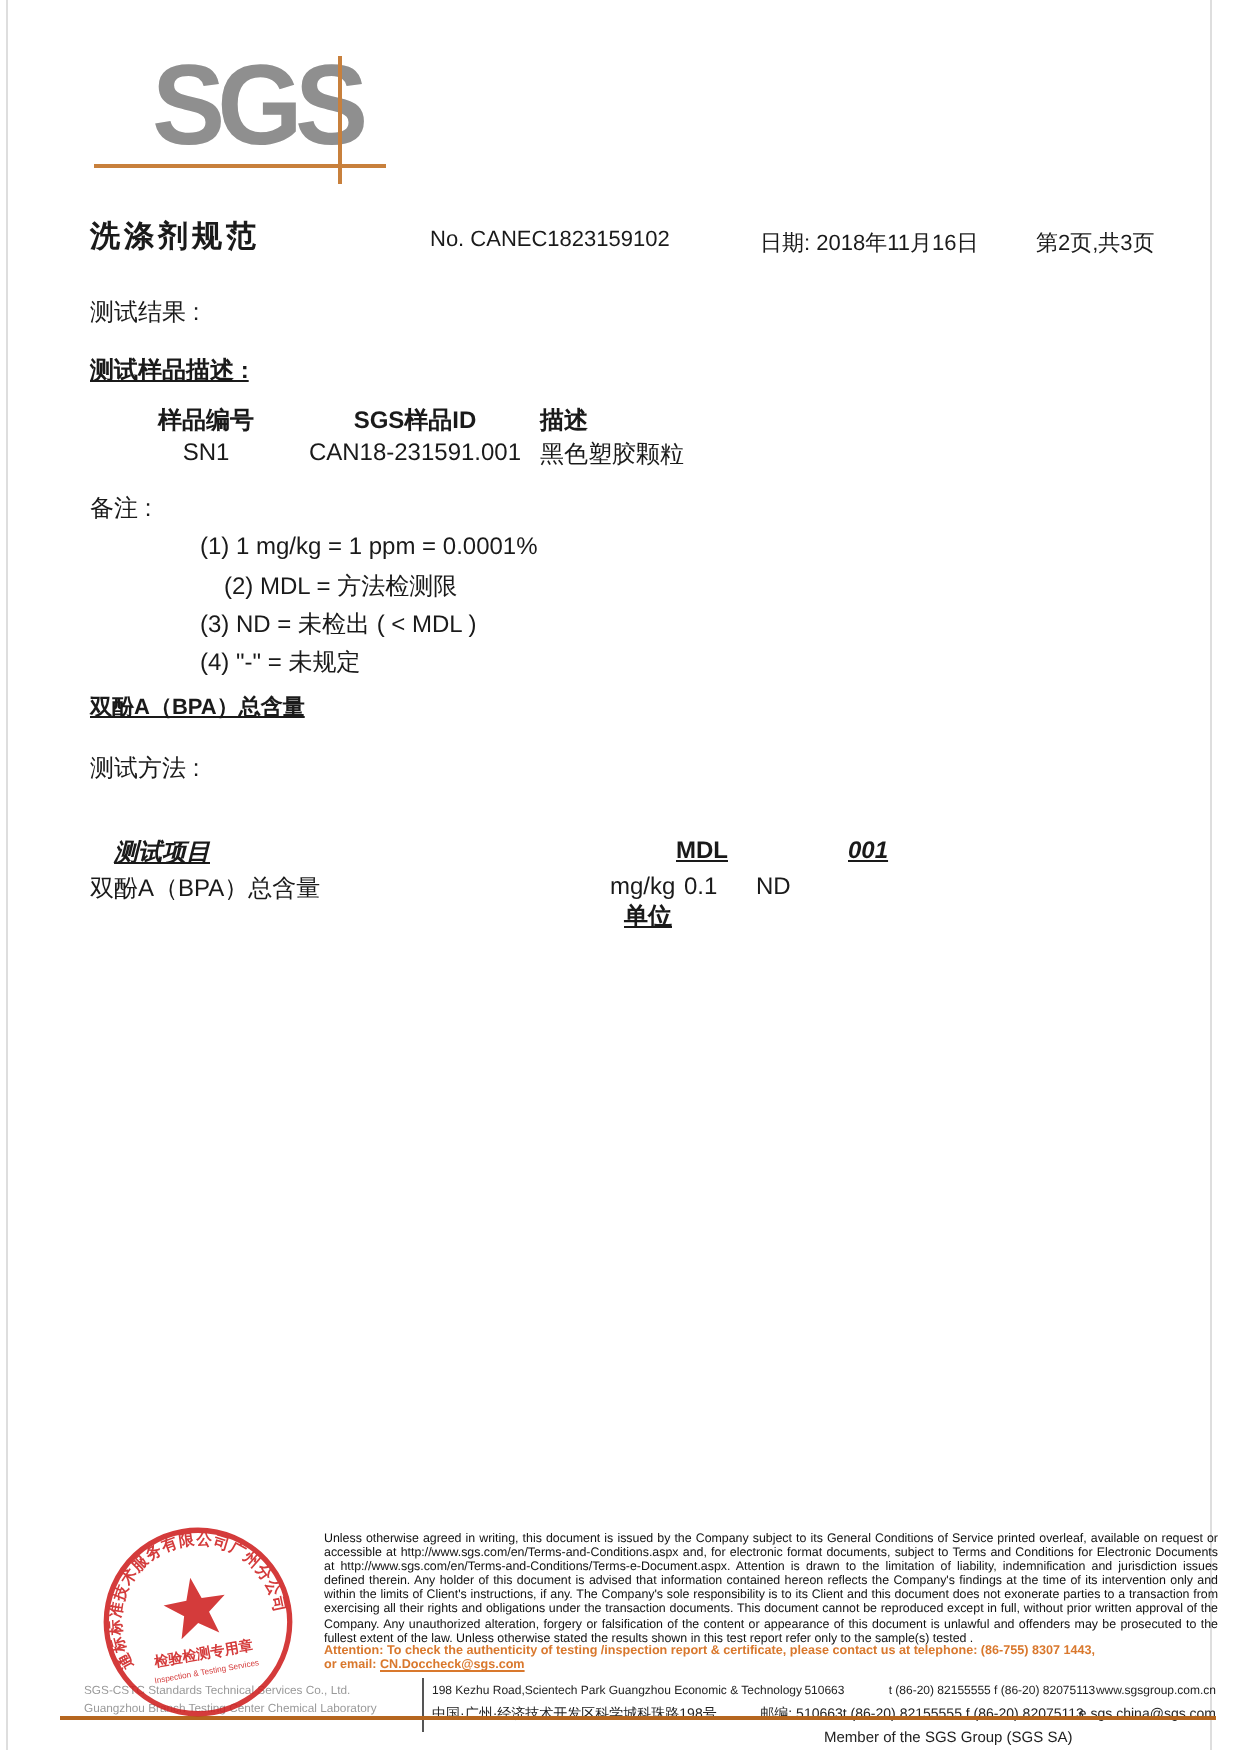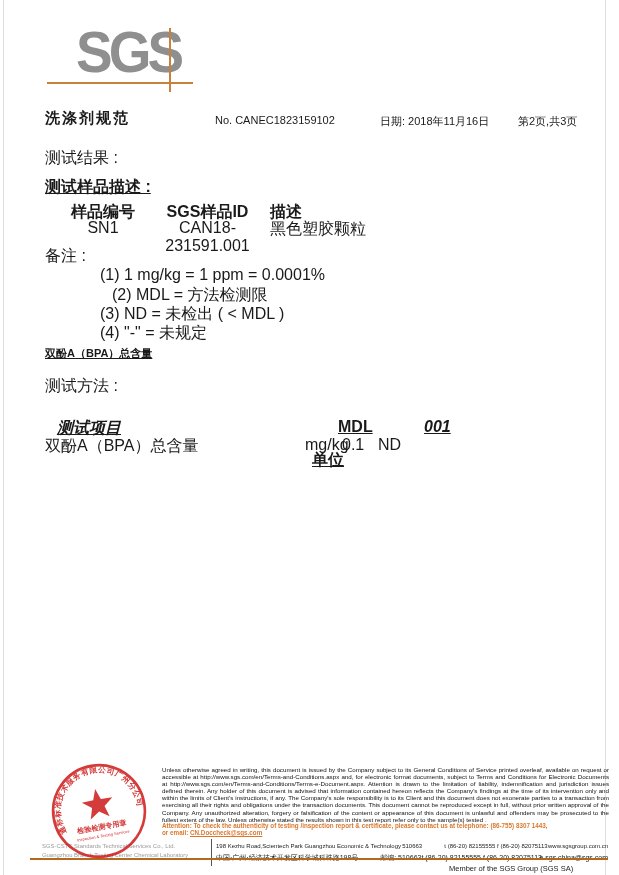--- a/index.html
+++ b/index.html
@@ -16,21 +16,21 @@
     letter-spacing:-4px; line-height:1; transform:scale(0.98,1.02); transform-origin:left top; }
   .logo-hline { left:47px; top:82px; width:146px; height:2px; background:#c8803c; }
   .logo-vline { left:169px; top:28px; width:2px; height:64px; background:#c8803c; }
 
   
   .report-title { left:45px; top:109px; font-size:15px; font-weight:bold; letter-spacing:2px; }
   .report-no  { left:215px; top:114px; font-size:11px; }
   .report-date{ left:380px; top:114px; font-size:11px; }
   .report-pages{ left:518px; top:114px; font-size:11px; }
 
-  .body-text { font-size:16px; }
+  .body-text { font-size:12px; }
   .bold { font-weight:bold; }
   .ul { text-decoration:underline; }
   .it { font-style:italic; }
 
   .results-label { left:45px; top:148px; }
   .sample-heading { left:45px; top:177px; }
 
   .col-c { text-align:center; }
   .sd-h1 { left:58px;  top:202px; width:90px; }
   .sd-h2 { left:145px; top:202px; width:125px; }
@@ -71,21 +71,21 @@
 
   .addr-block { left:216px; top:841px; width:392px; font-size:6px; color:#222222; }
   .addr-row { display:flex; line-height:11px; white-space:nowrap; }
   .addr-main { width:212px; overflow:hidden; }
   .addr-post { width:48px; }
   .addr-tel  { width:118px; }
   .addr-web  { flex:1; }
   .addr-cn { font-size:7px; }
 
   .footer-rule { left:30px; top:858px; width:578px; height:2px; background:#b5661f; }
-  .member-note { left:412px; top:864px; font-size:7.5px; color:#222222;margin-left:37px; }
+  .member-note { left:412px; top:864px; font-size:7.5px; color:#222222; }
 
   .stamp { left:46px; top:758px; width:106px; height:106px; transform:rotate(-10deg); opacity:0.88; }
 </style>
 </head>
 <body>
 
 <div class="page">
   <div class="edge" style="left:3px;"></div>
   <div class="edge" style="left:605px;"></div>
 

